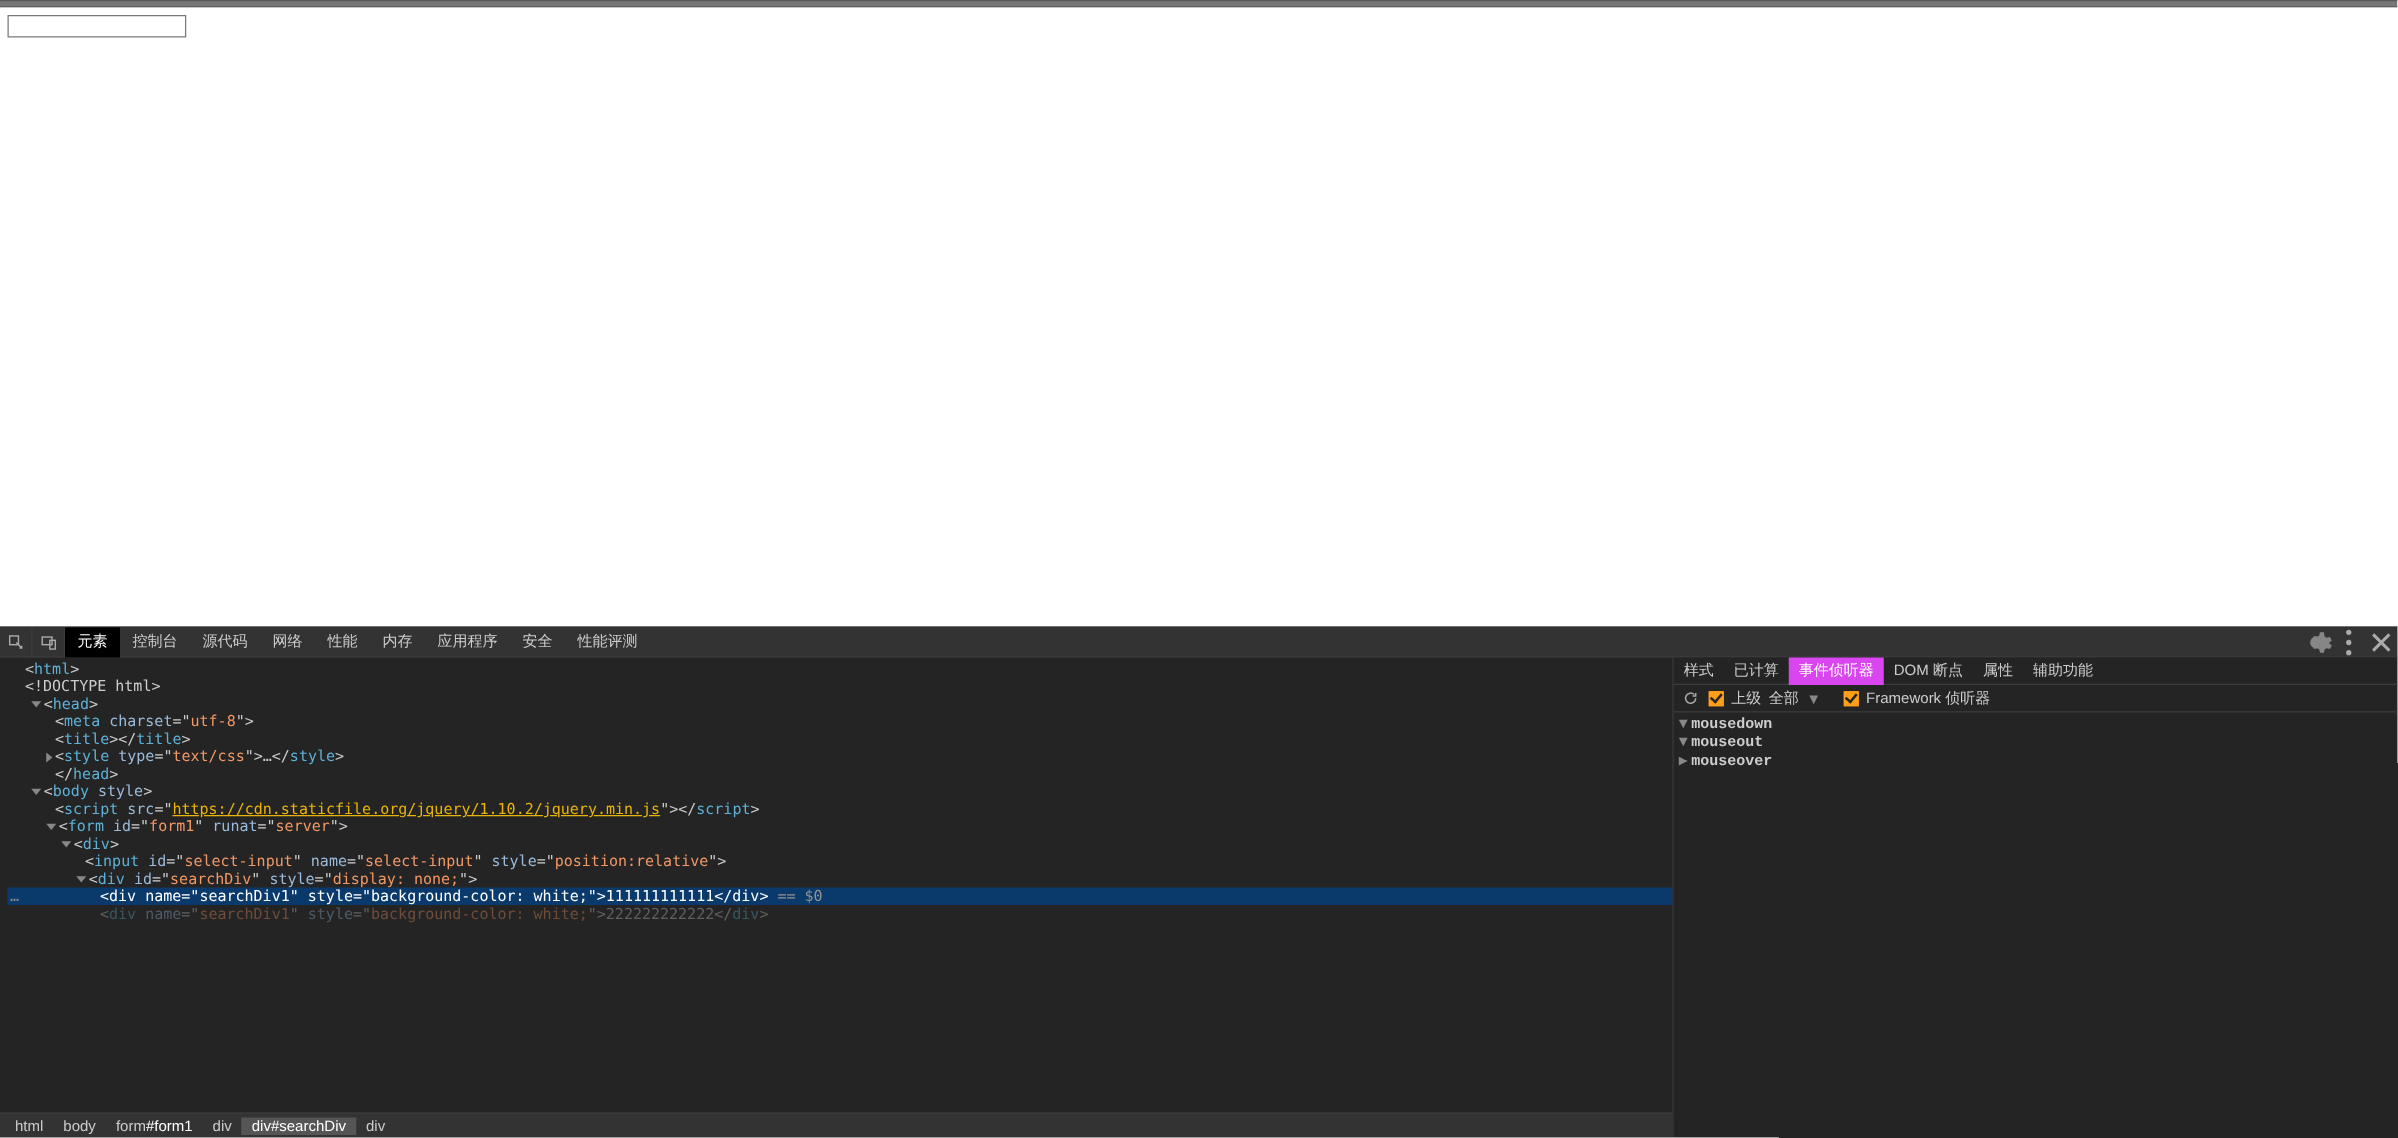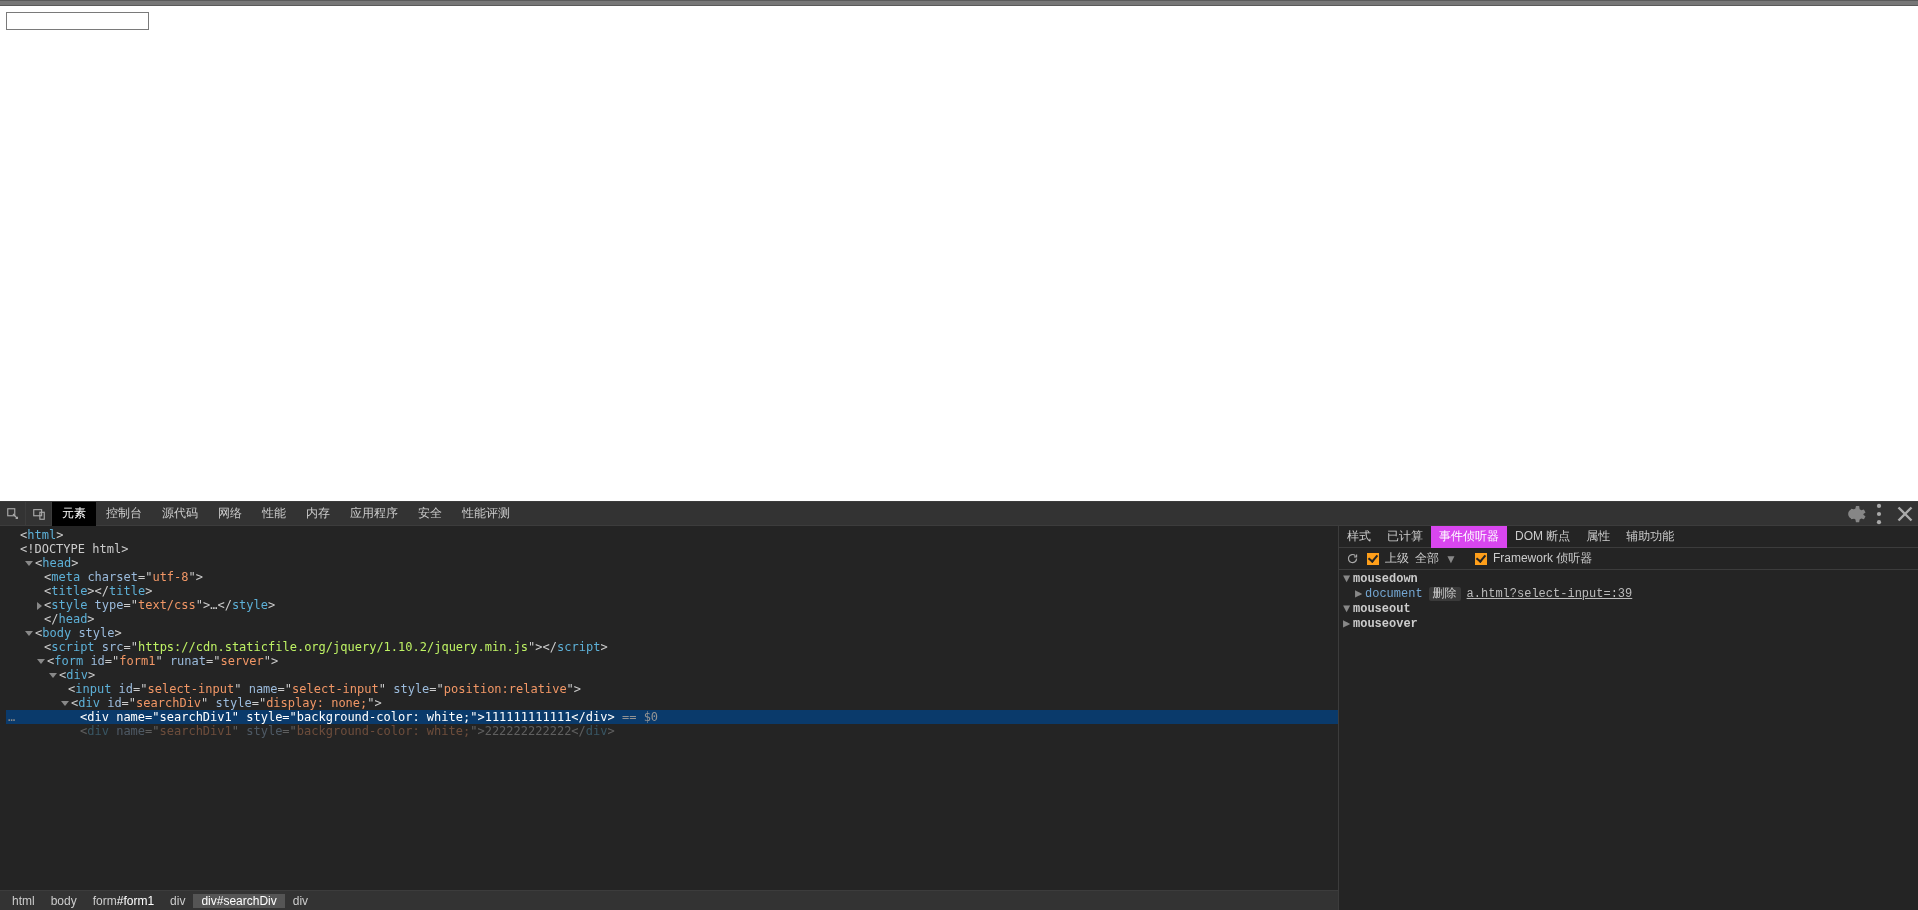--- a/index.html
+++ b/index.html
@@ -20,21 +20,21 @@
   .panels{flex:1;display:flex;min-height:0}
   
   .dom{flex:1;display:flex;flex-direction:column;min-width:0;border-right:1px solid #3c3c3c}
   .dom-tree{flex:1;padding:2px 0 0 6px;font-family:Consolas,Menlo,monospace;font-size:12px;line-height:14px;color:#ccc;overflow:hidden}
   .dom-tree .ln{white-space:pre}
   .tag{color:#5db0d7}
   .attrn{color:#9bbbdc}
   .attrv{color:#f29766}
   .pun{color:#ccc}
   .txt{color:#ccc}
-  .jsurl{color:#bef264;}
+  .jsurl{color:#eab308;text-decoration:underline}
   .sel0{color:#939393}
   .gutter{position:absolute;left:0;width:20px;color:#888;text-align:left;padding-left:2px}
   .dom-tree .row{position:relative;padding-left:0}
   .row.selected{background:#0a3a6b}
   .row.selected .tag,.row.selected .attrn,.row.selected .attrv,.row.selected .pun,.row.selected .txt{color:#fff}
   
   .crumb{height:20px;background:#333;border-top:1px solid #3c3c3c;display:flex;align-items:center;font-size:12px;color:#ccc;padding-left:4px}
   .crumb .c{padding:0 8px;color:#ccc}
   .crumb .c.on{background:#555;color:#fff}
   
@@ -162,20 +162,19 @@
           <span class="cb"></span>
           <span>上级</span>
           <span>全部</span>
           <span class="dd">▼</span>
           <span style="width:6px"></span>
           <span class="cb"></span>
           <span>Framework 侦听器</span>
         </div>
         <div class="listeners" id="listeners">
             <div class="grp"><span class="tw">▼</span><b style="font-weight:600">mousedown</b></div>
-            <div class="entry"><span class="tw">▶</span><span class="doc">document</span><span class="rm">删除</span><a href="#">a.html?select-input=:39</a></div>
             <div class="grp"><span class="tw">▼</span><b style="font-weight:600">mouseout</b></div>
             <div class="grp"><span class="tw">▶</span><b style="font-weight:600">mouseover</b></div>
           </div>
       </div>
     </div>
   </div>
 </div>
 
 </body></html>

